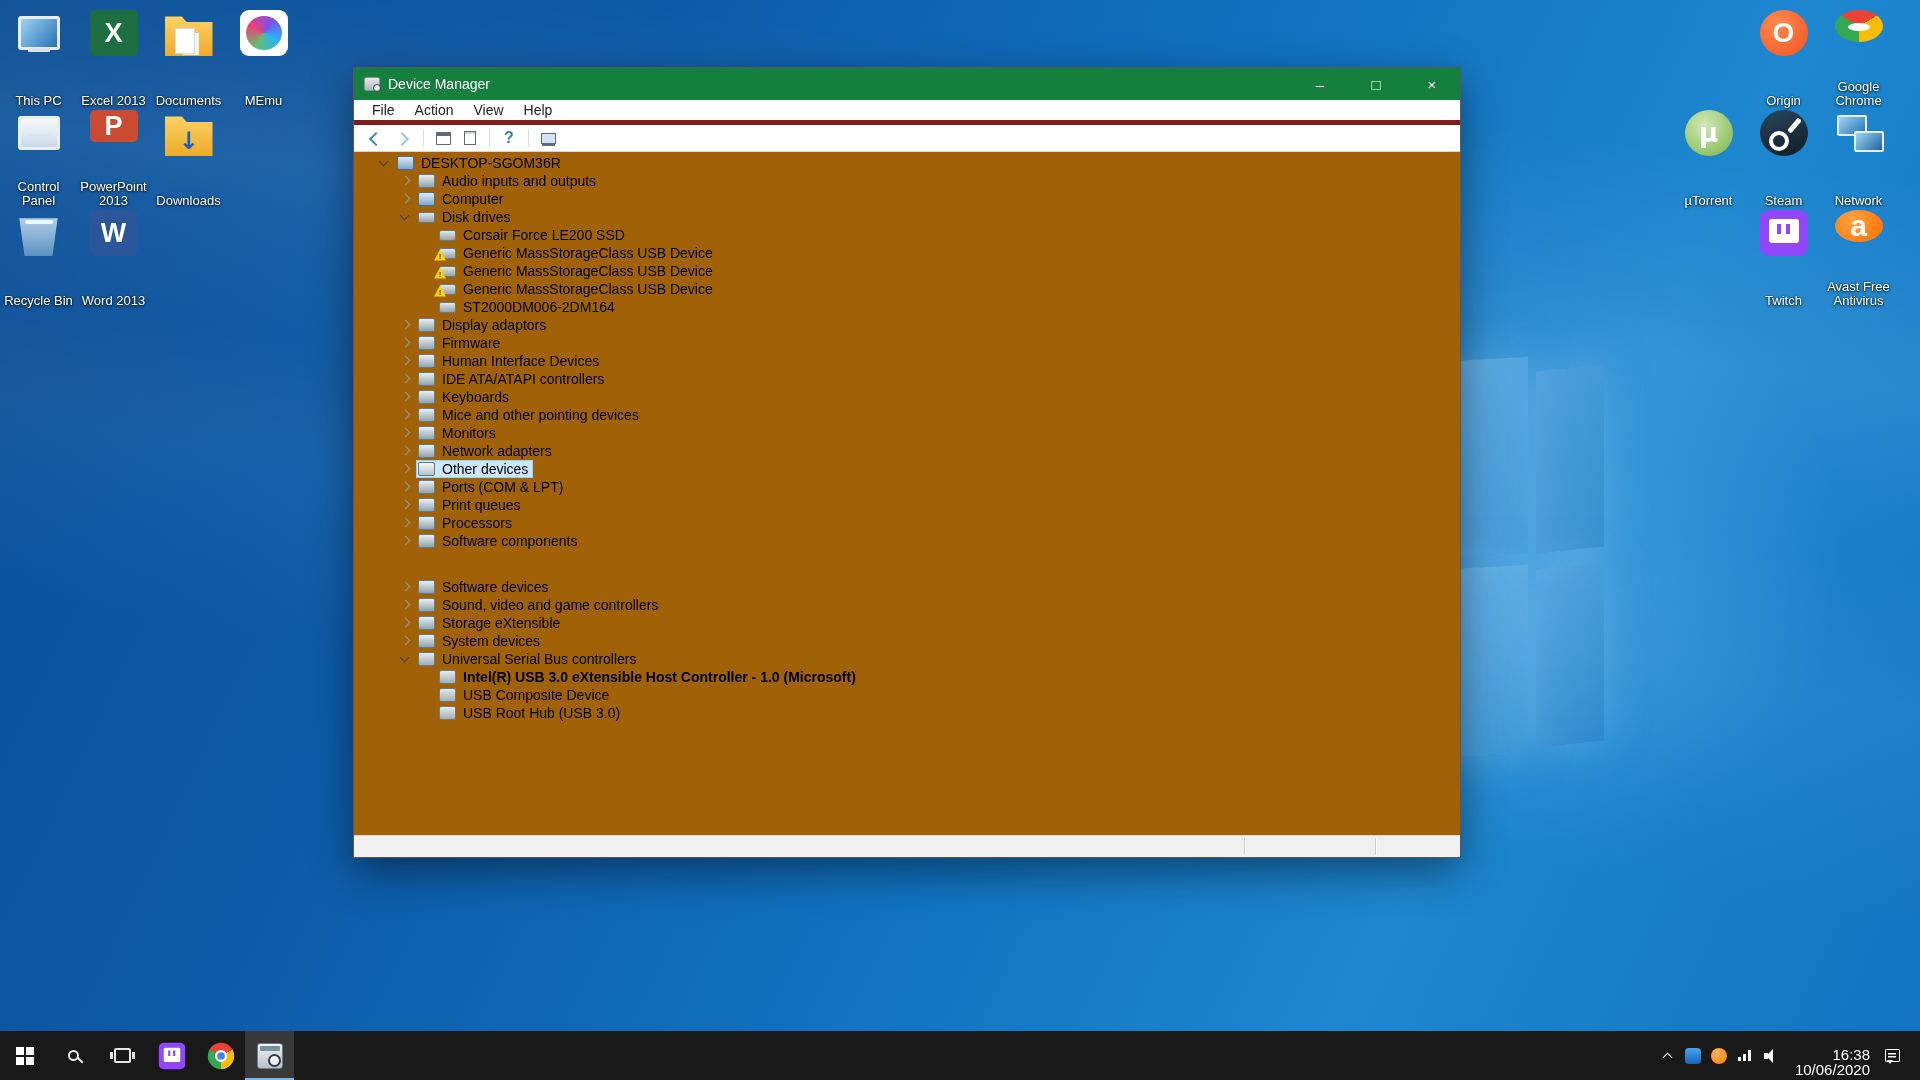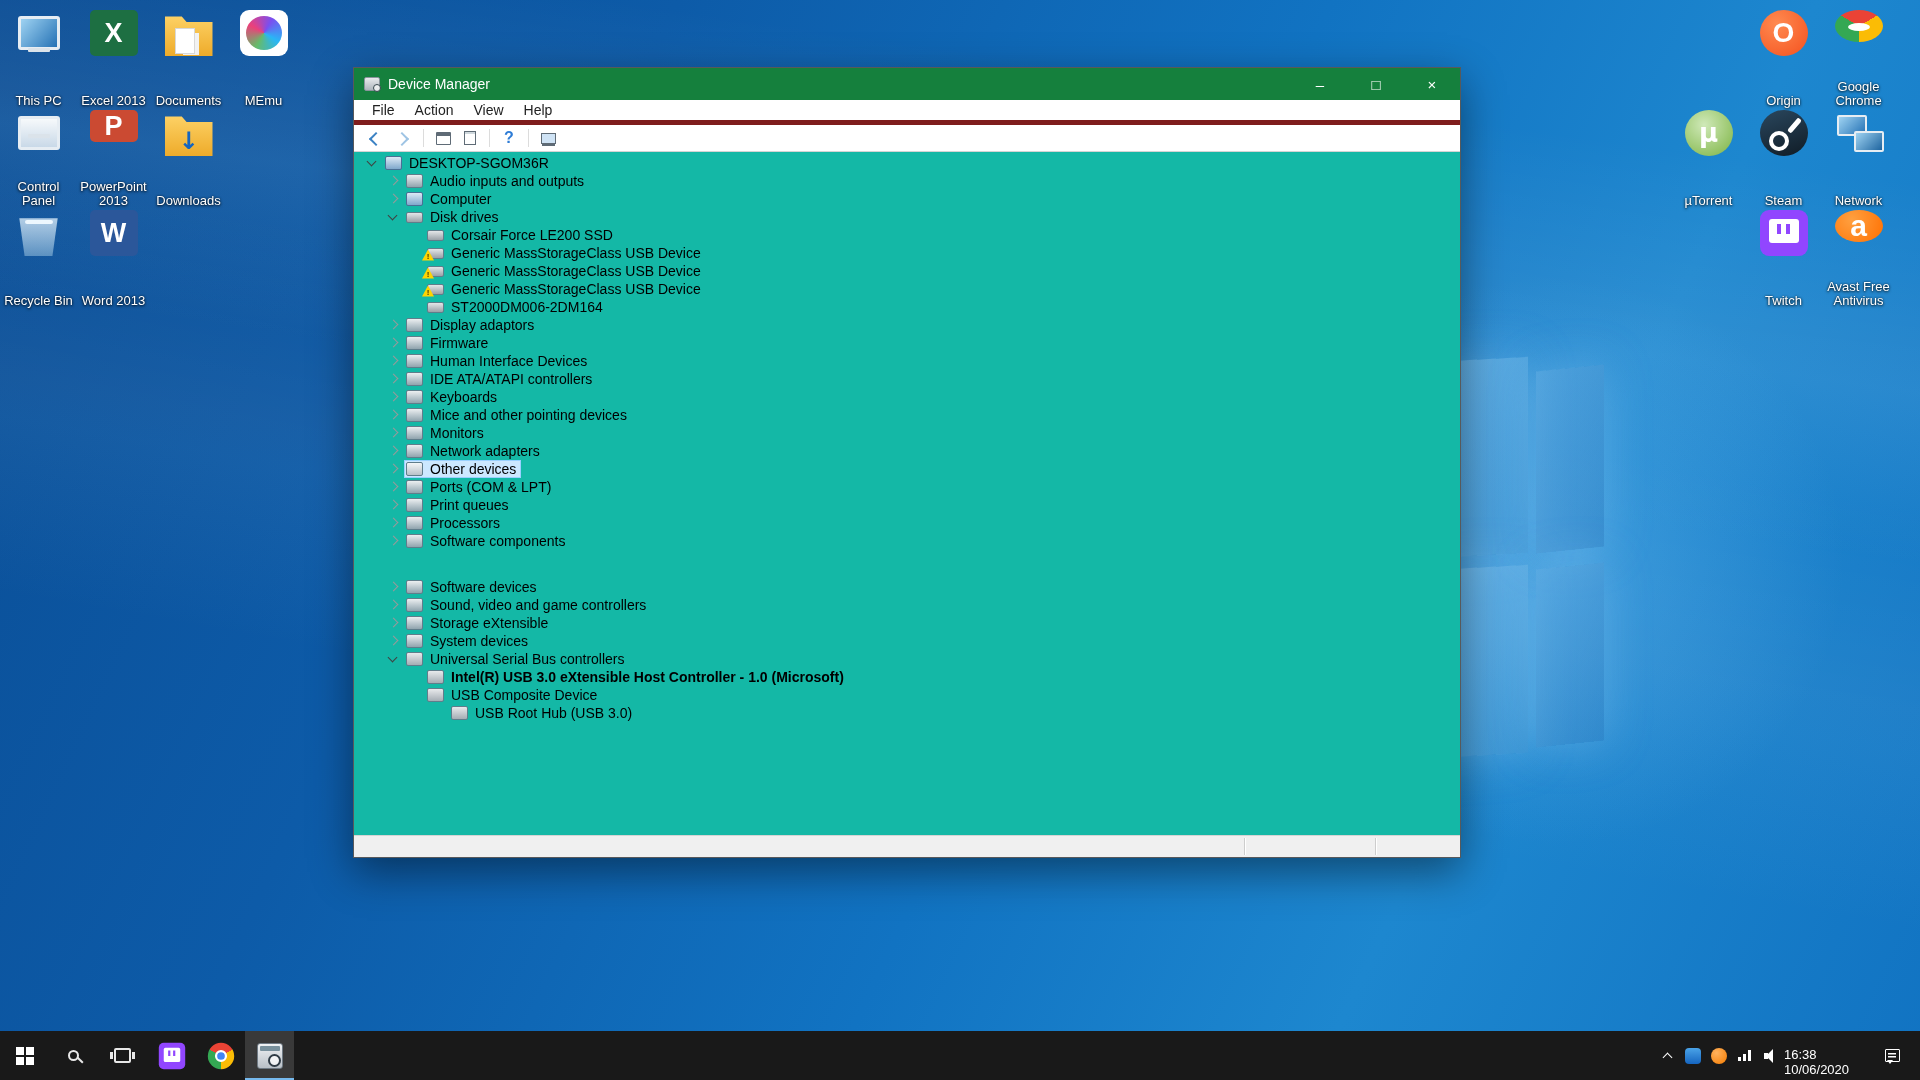--- a/index.html
+++ b/index.html
@@ -108,21 +108,21 @@
     border-left:2.4px solid #3b82c4; border-bottom:2.4px solid #3b82c4; transform:rotate(45deg); }
   .nav.fwd::after { content:""; position:absolute; left:6px; top:7px; width:8px; height:8px;
     border-right:2.4px solid #9ec4e4; border-top:2.4px solid #9ec4e4; transform:rotate(45deg); }
   .tsep { width:1px; height:18px; background:#dcdcdc; margin:0 3px; }
   .tico { width:22px; height:22px; display:flex; align-items:center; justify-content:center; }
   .g-window { width:15px; height:13px; border:1.5px solid #5f6b76; border-top:4px solid #5f6b76; border-radius:1px; background:#fff; }
   .g-doc { width:12px; height:14px; border:1.5px solid #5f6b76; background:#fff; box-shadow:inset 0 2px 0 #cfd8dd; }
   .g-help { color:#2e7cd6; font-weight:bold; font-size:16px; }
   .g-monitor { width:15px; height:11px; border:1.5px solid #5f6b76; background:#cfe3f5; box-shadow:0 3px 0 -1px #5f6b76; }
 
-  .treearea { position:absolute; left:0; right:0; top:84px; bottom:22px; background:#14b8a6; overflow:hidden; padding-top:2px; }
+  .treearea { position:absolute; left:0; right:0; top:84px; bottom:22px; background:#a16207; overflow:hidden; padding-top:2px;padding-left:12px; }
   .trow { display:flex; align-items:center; height:18px; font-size:14px; color:#000; white-space:nowrap; }
   .chev { position:relative; width:21px; flex:0 0 21px; height:100%; }
   .chev.collapsed::after { content:""; position:absolute; left:7px; top:50%; margin-top:-4px; width:6px; height:6px;
     border-right:1.6px solid #9a9a9a; border-bottom:1.6px solid #9a9a9a; transform:rotate(-45deg); }
   .chev.expanded::after { content:""; position:absolute; left:6px; top:50%; margin-top:-5px; width:6px; height:6px;
     border-right:1.6px solid #404040; border-bottom:1.6px solid #404040; transform:rotate(45deg); }
   .selwrap { display:inline-flex; align-items:center; height:100%; padding:0 4px 0 1px; border:1px solid transparent; }
   .selwrap.on { background:#cce8ff; border-color:#99d1ff; }
   .ti { width:17px; height:14px; flex:0 0 17px; margin-right:6px; position:relative;
     background:linear-gradient(#eceff1,#90a4ae); border:1px solid #607d8b; border-radius:2px; }
@@ -161,21 +161,21 @@
   .tr-btn { width:26px; height:49px; display:flex; align-items:center; justify-content:center; }
   .up-chev { width:7px; height:7px; border-left:1.7px solid #fff; border-top:1.7px solid #fff; transform:rotate(45deg); margin-top:3px; }
   .tray-blue { width:16px; height:16px; border-radius:4px; background:linear-gradient(#4aa3e8,#1565c0); }
   .tray-ut { width:16px; height:16px; border-radius:50%; background:radial-gradient(circle at 35% 30%, #ffb25e, #f57c00); }
   .sigbars { width:14px; height:11px; background-repeat:no-repeat;
     background-image:linear-gradient(#fff,#fff),linear-gradient(#fff,#fff),linear-gradient(#fff,#fff);
     background-size:3px 4px,3px 7px,3px 11px; background-position:0 100%,5px 100%,10px 100%; }
   .spk { position:relative; width:15px; height:13px; }
   .spk::before { content:""; position:absolute; left:0; top:4px; width:4px; height:6px; background:#fff; }
   .spk::after { content:""; position:absolute; left:2px; top:0; border:7px solid transparent; border-right:7px solid #fff; border-left-width:0; }
-  .clock { width:86px; color:#fff; font-size:13px; line-height:15px; text-align:left;margin-top:12px; }
+  .clock { width:86px; color:#fff; font-size:15px; line-height:15px; text-align:right;margin-top:12px; }
   .ac-slot { width:44px; }
   .ac { width:15px; height:13px; border:1.7px solid #fff; border-radius:1px; position:relative;
     background-repeat:no-repeat; background-image:linear-gradient(#fff,#fff),linear-gradient(#fff,#fff);
     background-size:8px 1.5px,8px 1.5px; background-position:2px 3px,2px 6px; }
   .ac::after { content:""; position:absolute; left:1px; bottom:-6px; border:3px solid transparent; border-top:4px solid #fff; }
 </style>
 </head>
 <body>
 
 <div class="beam beam-a"></div>
@@ -494,21 +494,21 @@
           <span class="tlabel">Intel(R) USB 3.0 eXtensible Host Controller - 1.0 (Microsoft)</span>
         </span>
       </div>
       <div class="trow" style="padding-left: 50px;">
         <span class="chev none"></span>
         <span class="selwrap">
           <span class="ti ti-usb"></span>
           <span class="tlabel">USB Composite Device</span>
         </span>
       </div>
-      <div class="trow" style="padding-left: 50px; gap: 24px;">
+      <div class="trow" style="padding-left: 50px;">
         <span class="chev none"></span>
         <span class="selwrap">
           <span class="ti ti-usb"></span>
           <span class="tlabel">USB Root Hub (USB 3.0)</span>
         </span>
       </div>
     </div>
   <div class="statusbar">
     <span class="sdiv s1"></span>
     <span class="sdiv s2"></span>

